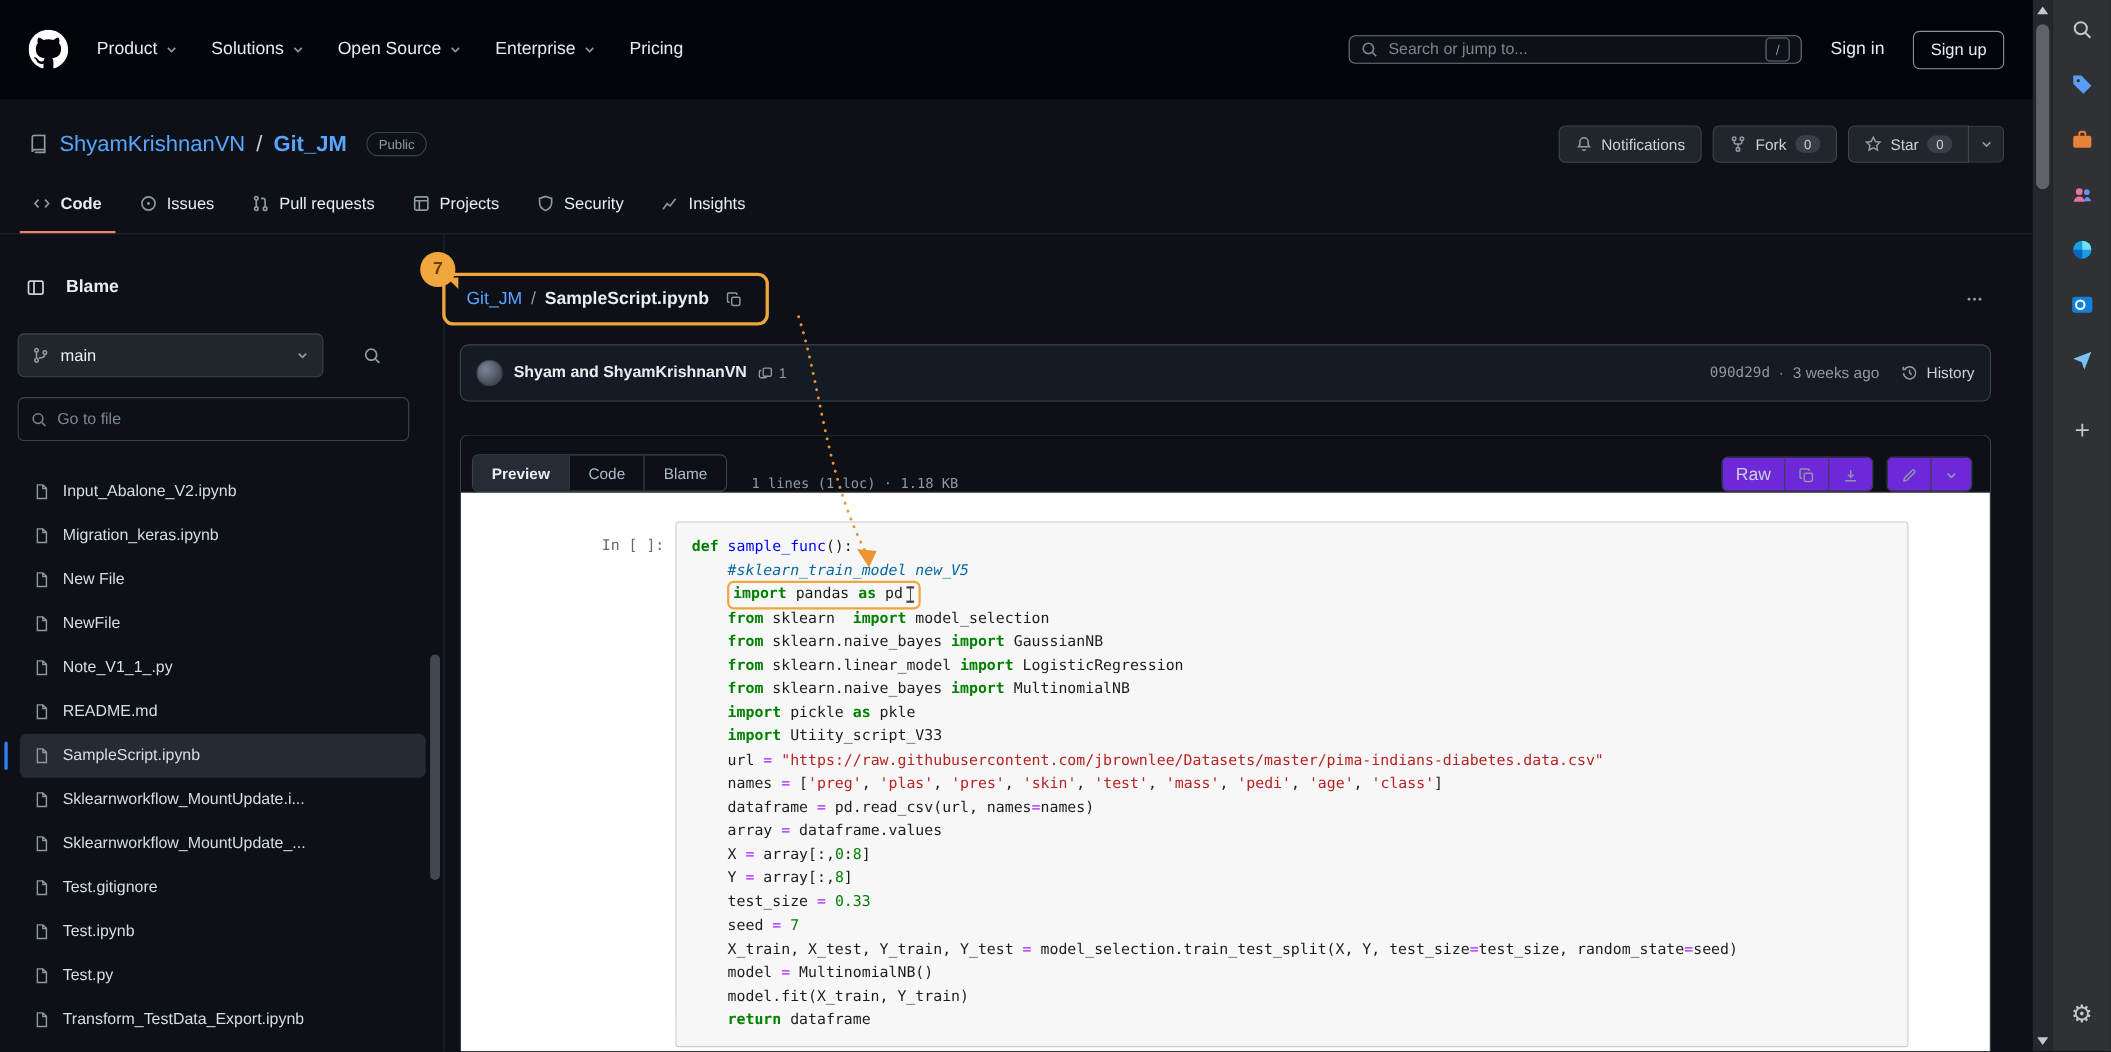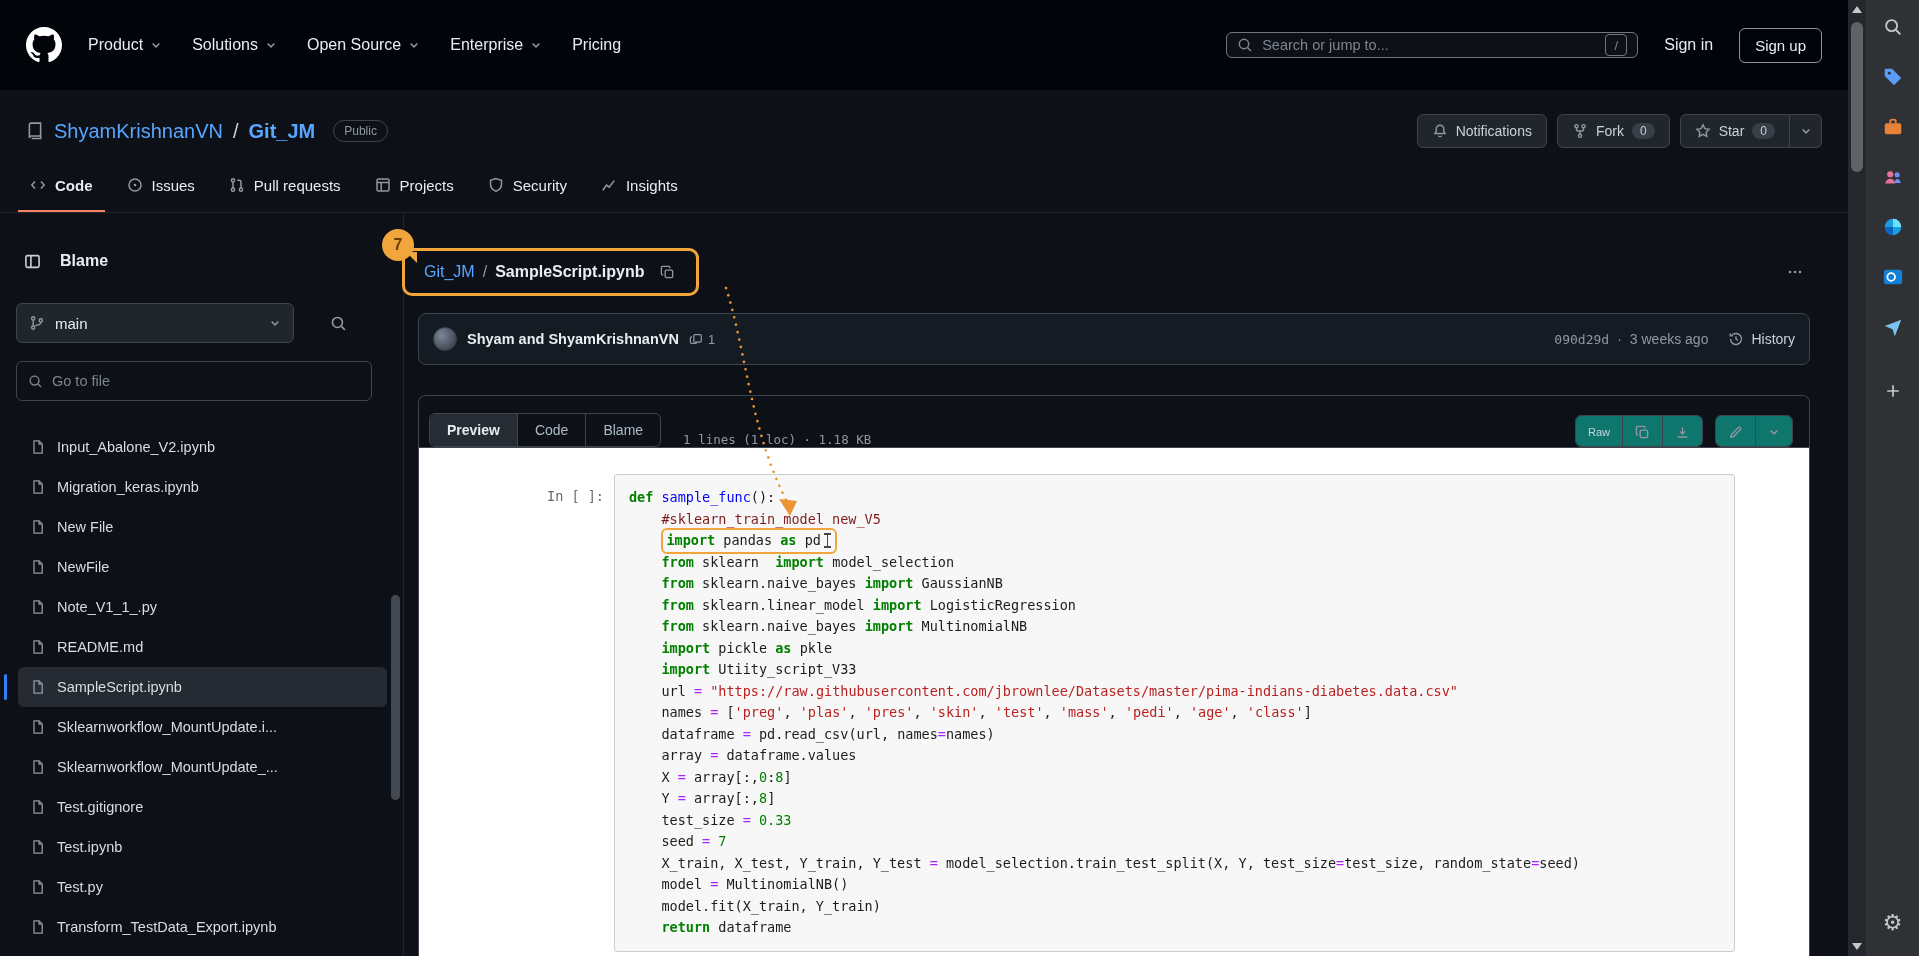--- a/index.html
+++ b/index.html
@@ -96,32 +96,32 @@
 
   .file-box{margin-top:30px;flex:1;min-height:0;border:1px solid #3d444d;border-bottom:none;border-radius:8px 8px 0 0;display:flex;flex-direction:column;overflow:hidden}
   .file-toolbar{height:52px;min-height:52px;display:flex;align-items:flex-end;gap:14px;padding:0 10px;background:#0d1117;border-bottom:1px solid #3d444d}
   .seg{display:flex;height:34px;border:1px solid #3d444d;border-radius:6px;overflow:hidden}
   .seg-btn{padding:0 17px;font-size:14px;color:#adbac7;background:transparent;border:none;border-left:1px solid #3d444d;display:flex;align-items:center}
   .seg-btn:first-child{border-left:none}
   .seg-btn.active{background:#262c33;color:#e6edf3;font-weight:700}
   .file-meta{font-family:"DejaVu Sans Mono",monospace;font-size:12.5px;color:#9198a1;margin-left:8px}
   .right-tools{margin-left:auto;display:flex;align-items:center;gap:12px;padding-right:6px}
   .btn-group{display:flex;height:32px;border:1px solid #3d444d;border-radius:6px;overflow:hidden}
-  .bg-btn{background:#0f766e;border:none;border-left:1px solid #3d444d;color:#c9d1d9;font-size:11px;padding:16px 12px;display:flex;align-items:center;gap:6px}
+  .bg-btn{background:#6d28d9;border:none;border-left:1px solid #3d444d;color:#c9d1d9;font-size:16px;padding:16px 12px;display:flex;align-items:center;gap:6px}
   .bg-btn:first-child{border-left:none}
   .bg-btn svg{color:#9198a1}
 
   .nb-area{flex:1;min-height:0;background:#fff;padding:26px 74px 0 128px;overflow:hidden}
   .nb-cell{display:flex;align-items:flex-start}
   .nb-prompt{font-family:"DejaVu Sans Mono",monospace;font-size:13.5px;color:#6b6b6b;min-width:66px;text-align:right;padding:14px 10px 0 0;white-space:pre}
   .nb-input{flex:1;border:1px solid #c9ccd1;background:#f7f7f7;border-radius:3px;padding:12px 14px;overflow:hidden}
   .code-line{font-family:"DejaVu Sans Mono",monospace;font-size:13.5px;line-height:21.5px;white-space:pre;color:#1c1c1c}
   .tok-kw{color:#008000;font-weight:700}
   .tok-fn{color:#0000ff}
-  .tok-cm{color:#7f1d1d;}
+  .tok-cm{color:#0369a1;font-style:italic}
   .tok-str{color:#ba2121}
   .tok-num{color:#008000}
   .tok-op{color:#aa22ff}
   .import-annot{display:inline-block;border:2px solid #f0a63c;border-radius:6px;padding:0 3px;margin:-2px 0}
   .ibeam{display:inline-block;width:9px;height:15px;vertical-align:text-bottom;position:relative;margin-left:2px;
     background:linear-gradient(to right,transparent 44%,#44474a 44%,#44474a 58%,transparent 58%)}
   .ibeam::before,.ibeam::after{content:"";position:absolute;left:1px;right:1px;height:2px;background:#44474a}
   .ibeam::before{top:0}.ibeam::after{bottom:0}
 
   .annot-arrow{position:absolute;left:0;top:0;pointer-events:none;z-index:40}

